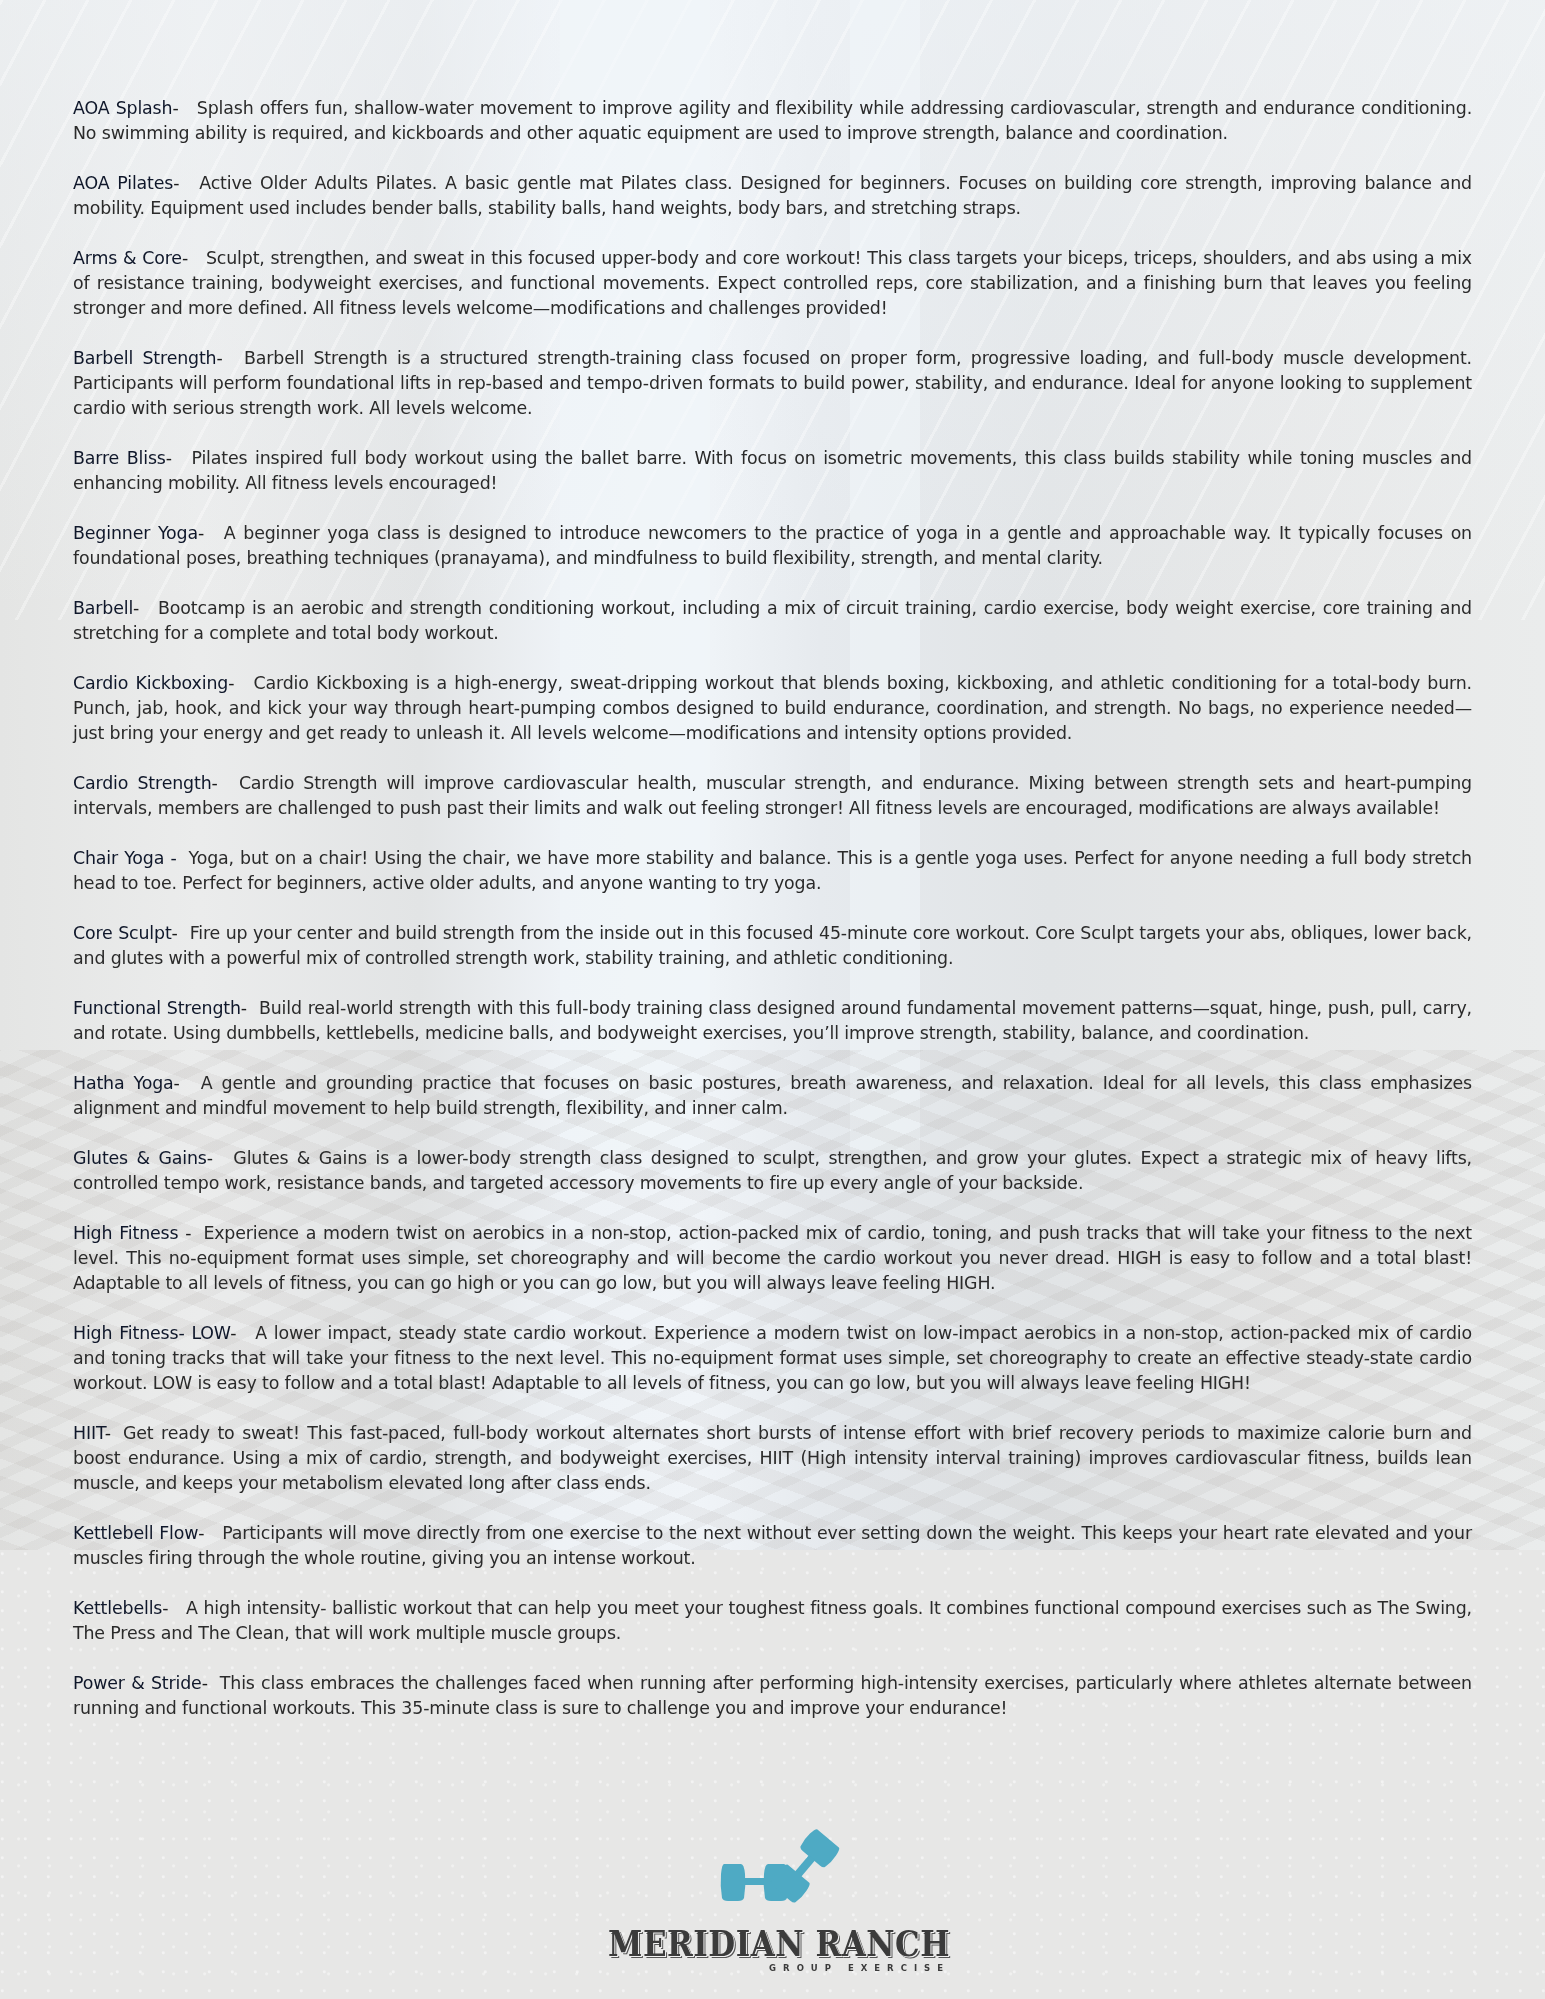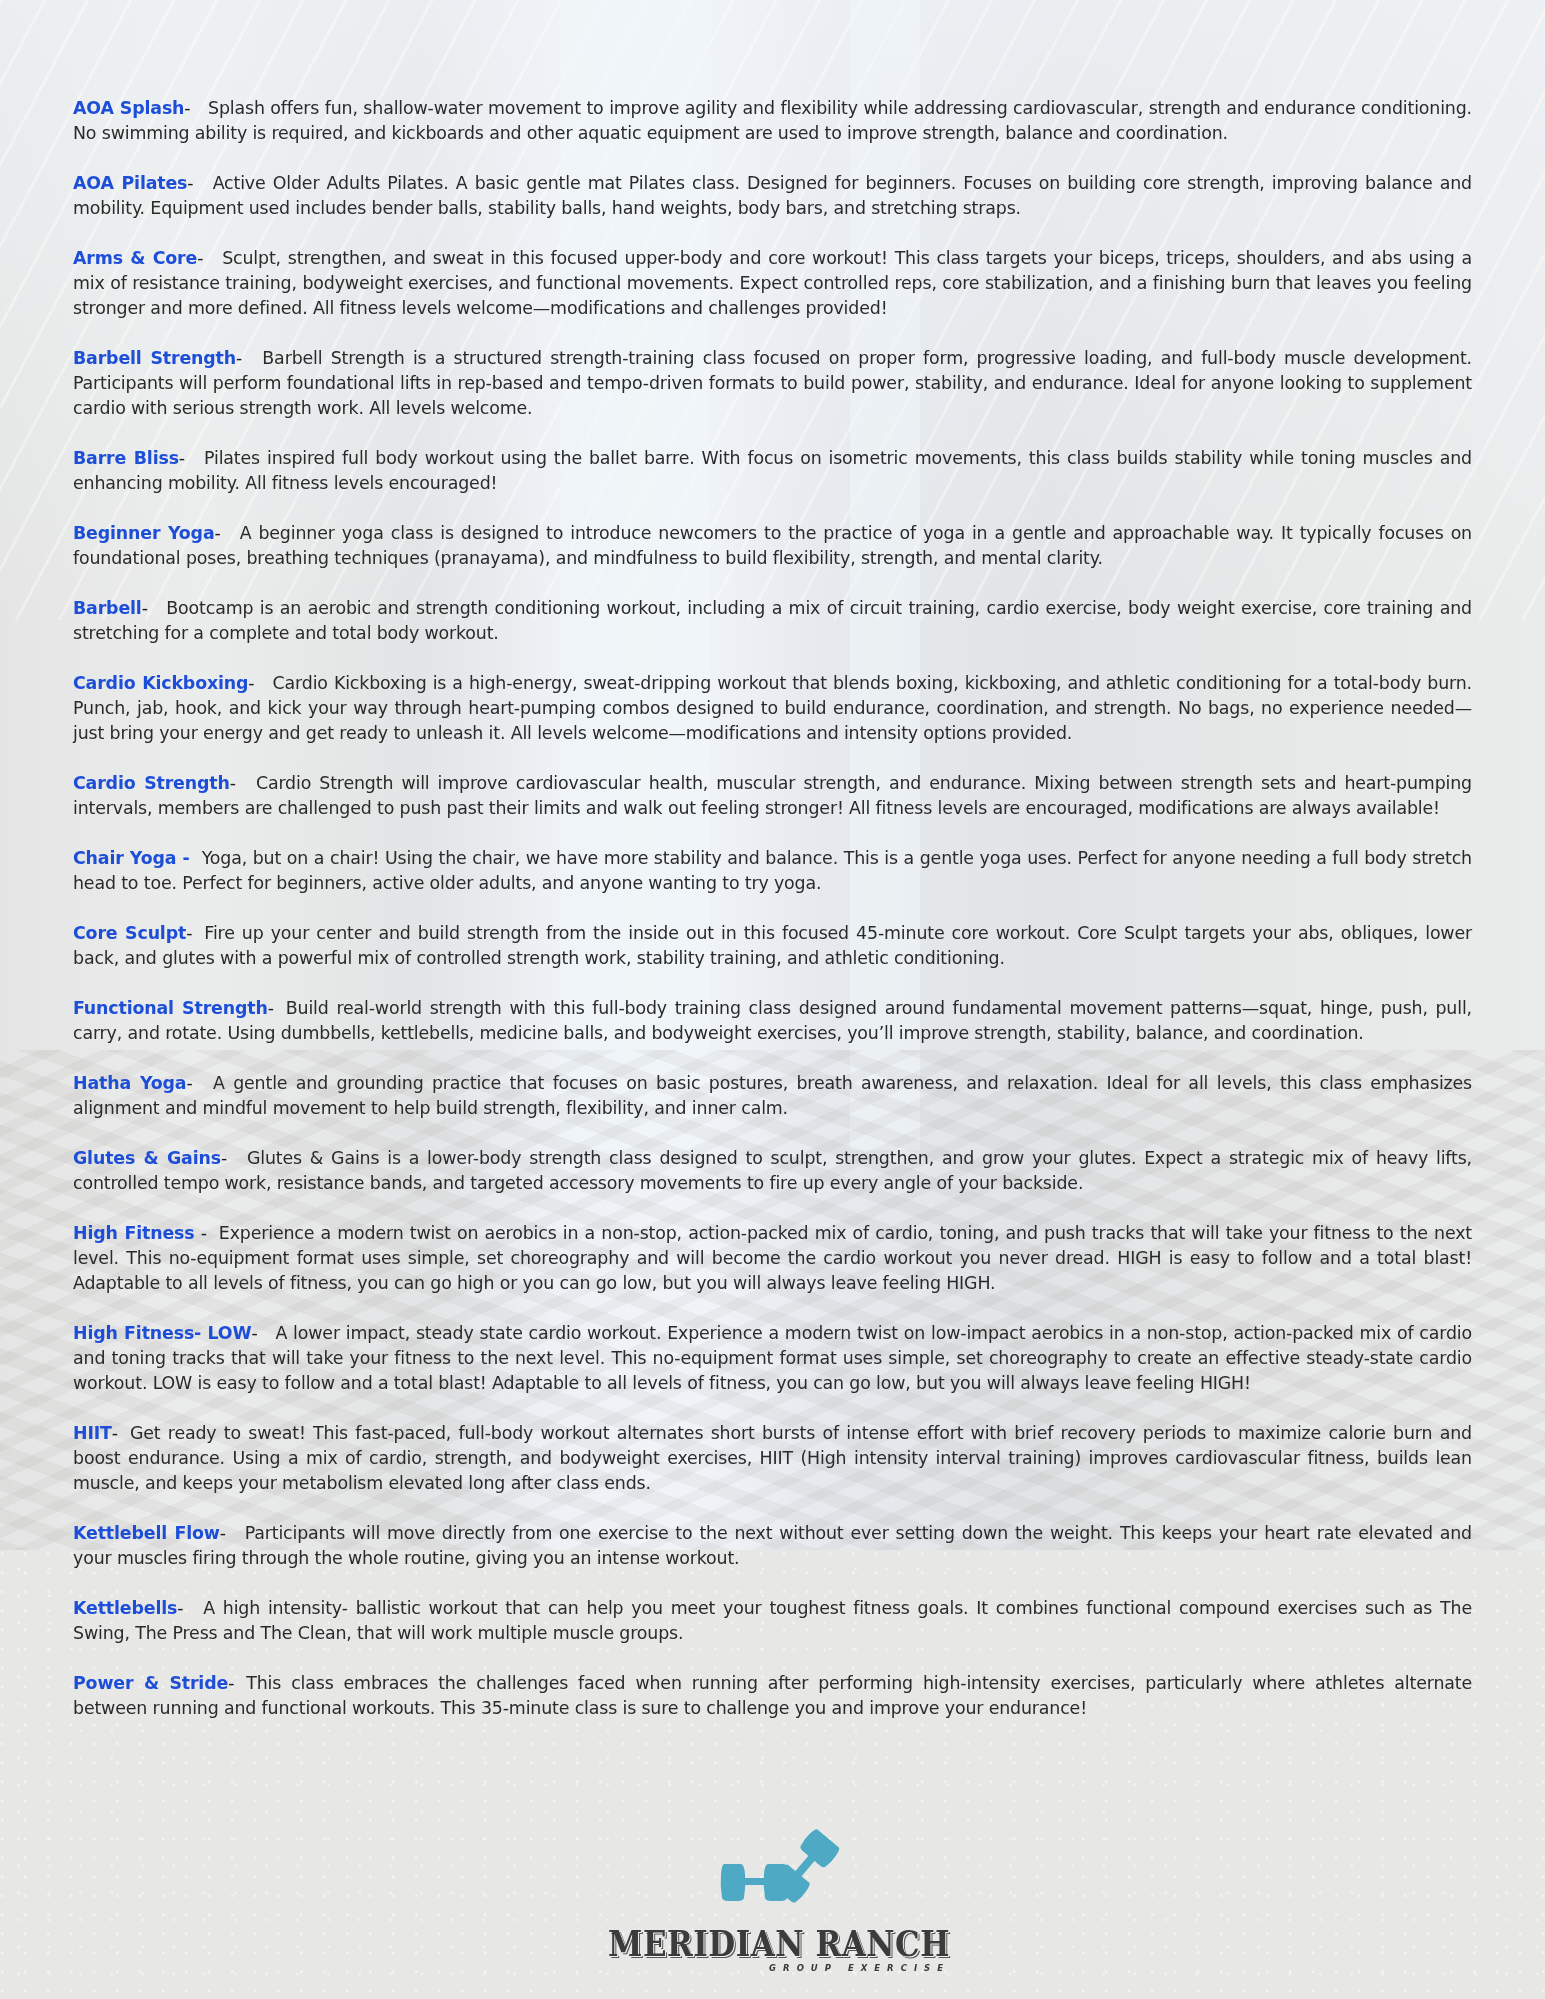--- a/index.html
+++ b/index.html
@@ -52,21 +52,21 @@
     top: 96px;
     width: 1399px;
   }
   .entry {
     margin: 0 0 25px 0;
     font-size: 17.4px;
     line-height: 25px;
     text-align: justify;
     letter-spacing: -0.15px;
   }
-  .entry .name { font-weight: bold; color: #1d4ed8; }
+  .entry .name { font-weight: normal; color: #0f172a; }
   .entry .desc { color: #2a2a2a; margin-left: 12px; }
 
   .logo {
     position: absolute;
     left: 600px;
     top: 1828px;
     width: 350px;
     height: 160px;
     text-align: right;
   }
@@ -79,21 +79,20 @@
     font-size: 31px;
     letter-spacing: 0.5px;
     color: #3b3b3b;
     text-shadow: 1px 1px 0 #f2f2f2, 2px 2px 0 #555;
     transform: scaleY(1.15);
   }
   .logo .tagline {
     position: absolute;
     left: 0; right: 0; top: 135px;
     font-family: "DejaVu Sans", sans-serif;
-    font-style: italic;
     font-weight: bold;
     font-size: 8.5px;
     letter-spacing: 7px;
     color: #3b3b3b;
   }
 </style>
 </head>
 <body>
 
 <div class="bg">

